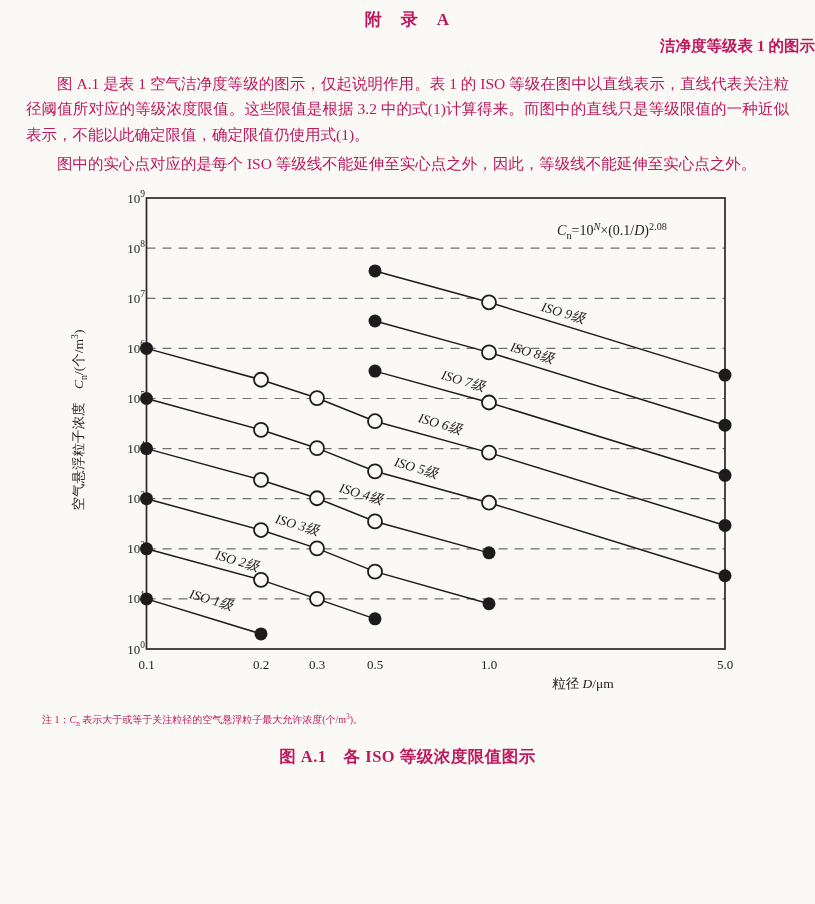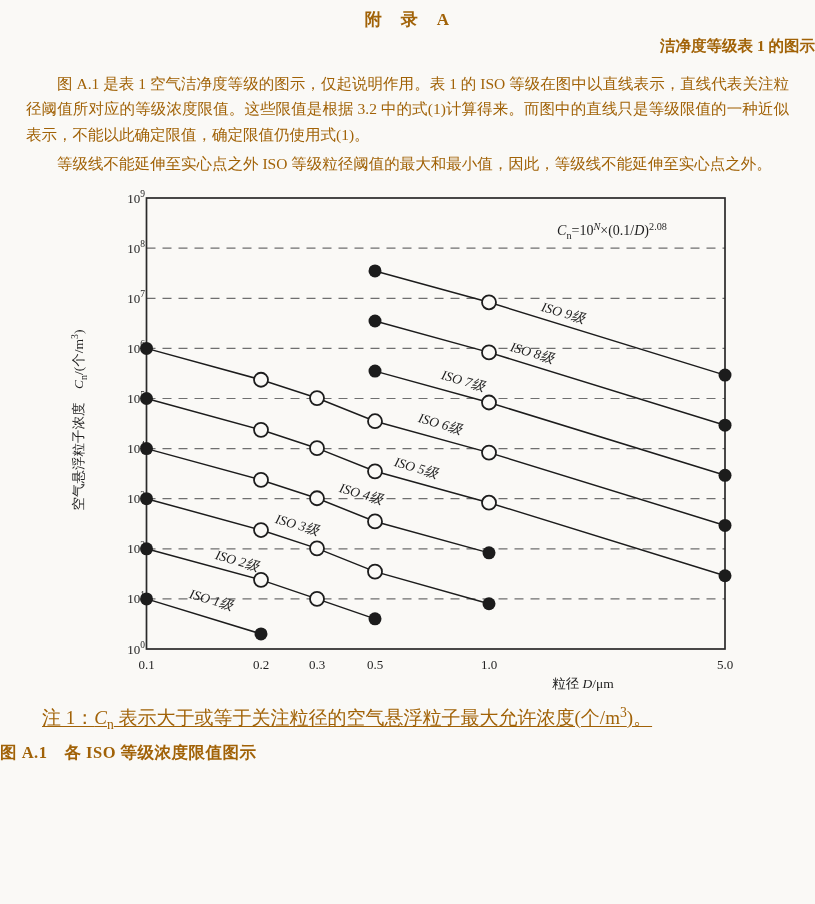--- a/index.html
+++ b/index.html
@@ -1,30 +1,30 @@
 <!DOCTYPE html>
 <html><head>
 <meta charset="utf-8">
 <style>
   html,body{margin:0;padding:0;background:#faf9f6;}
   .page{
     position:relative;width:815px;height:904px;overflow:hidden;
-    background:#faf9f6;color:#a16207;
+    background:#faf9f6;color:#be185d;
     font-family:"Liberation Serif","DejaVu Serif",serif;
   }
   .titleblock{padding-top:7px;}
   .t1{font-size:17px;font-weight:bold;text-align:center;letter-spacing:1px;line-height:26px;}
   .t2{font-size:15.5px;font-weight:bold;text-align:center;line-height:26px;}
   .t3{font-size:15.5px;font-weight:bold;text-align:right;line-height:26px;}
   .body-text{padding:8px 22px 0 22px;font-size:15.5px;line-height:25.3px;text-align:justify;}
   .body-text p{margin:4px;text-indent:2em;}
   .figure svg{display:block;}
-  .notes{padding:2px 42px 0 42px;font-size:19px;line-height:18px;text-decoration:underline;}
+  .notes{padding:2px 42px 0 42px;font-size:10px;line-height:26px;}
   .note-line{white-space:nowrap;}
-  .caption{font-weight:bold;font-size:16.5px;margin-top:8px;letter-spacing:.5px;}
+  .caption{text-align:center;font-weight:bold;font-size:16.5px;margin-top:8px;letter-spacing:.5px;}
   .sub{vertical-align:sub;font-size:.72em;}
   .sup{vertical-align:super;font-size:.72em;}
   .it{font-style:italic;}
   
   .plot-box{fill:none;stroke:#2a2a2a;stroke-width:1.7px;}
   .gridline{stroke:#6f6f6f;stroke-width:1.2px;stroke-dasharray:9 7;fill:none;}
   .series-line{stroke:#1c1c1c;stroke-width:1.5px;fill:none;}
   .marker-open{fill:#faf9f6;stroke:#1c1c1c;stroke-width:1.8px;}
   .marker-filled{fill:#1c1c1c;stroke:none;}
   .tick-label,.axis-title,.series-label,.formula{fill:#1f1f1f;font-family:"Liberation Serif","DejaVu Serif",serif;}
@@ -38,21 +38,21 @@
 
 <div class="page">
 
   <div class="titleblock">
     <div class="t1">附　录　A</div>
     <div class="t3">洁净度等级表 1 的图示</div>
   </div>
 
   <div class="body-text">
     <p>图 A.1 是表 1 空气洁净度等级的图示，仅起说明作用。表 1 的 ISO 等级在图中以直线表示，直线代表关注粒径阈值所对应的等级浓度限值。这些限值是根据 3.2 中的式(1)计算得来。而图中的直线只是等级限值的一种近似表示，不能以此确定限值，确定限值仍使用式(1)。</p>
-    <p>等级线不能延伸至实心点之外 ISO 等级粒径阈值的最大和最小值，因此，等级线不能延伸至实心点之外。</p>
+    <p>图中的实心点对应的是每个 ISO 等级线不能延伸至实心点之外，因此，等级线不能延伸至实心点之外。</p>
   </div>
 
   <div class="figure">
     <svg id="chart" width="815" height="522" viewBox="0 288 815 522">
         <g>
           <line x1="146.5" y1="706.9" x2="725" y2="706.9" class="gridline"></line>
           <line x1="146.5" y1="656.8" x2="725" y2="656.8" class="gridline"></line>
           <line x1="146.5" y1="606.7" x2="725" y2="606.7" class="gridline"></line>
           <line x1="146.5" y1="556.6" x2="725" y2="556.6" class="gridline"></line>
           <line x1="146.5" y1="506.5" x2="725" y2="506.5" class="gridline"></line>

